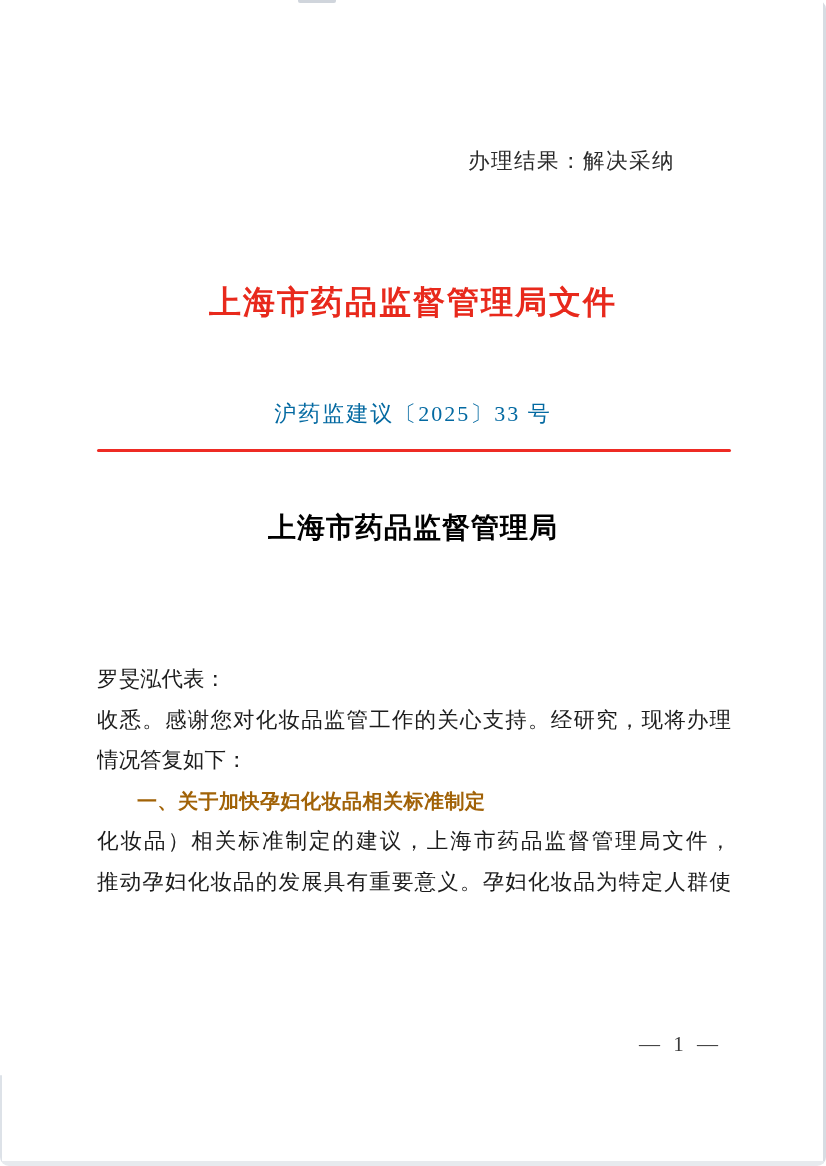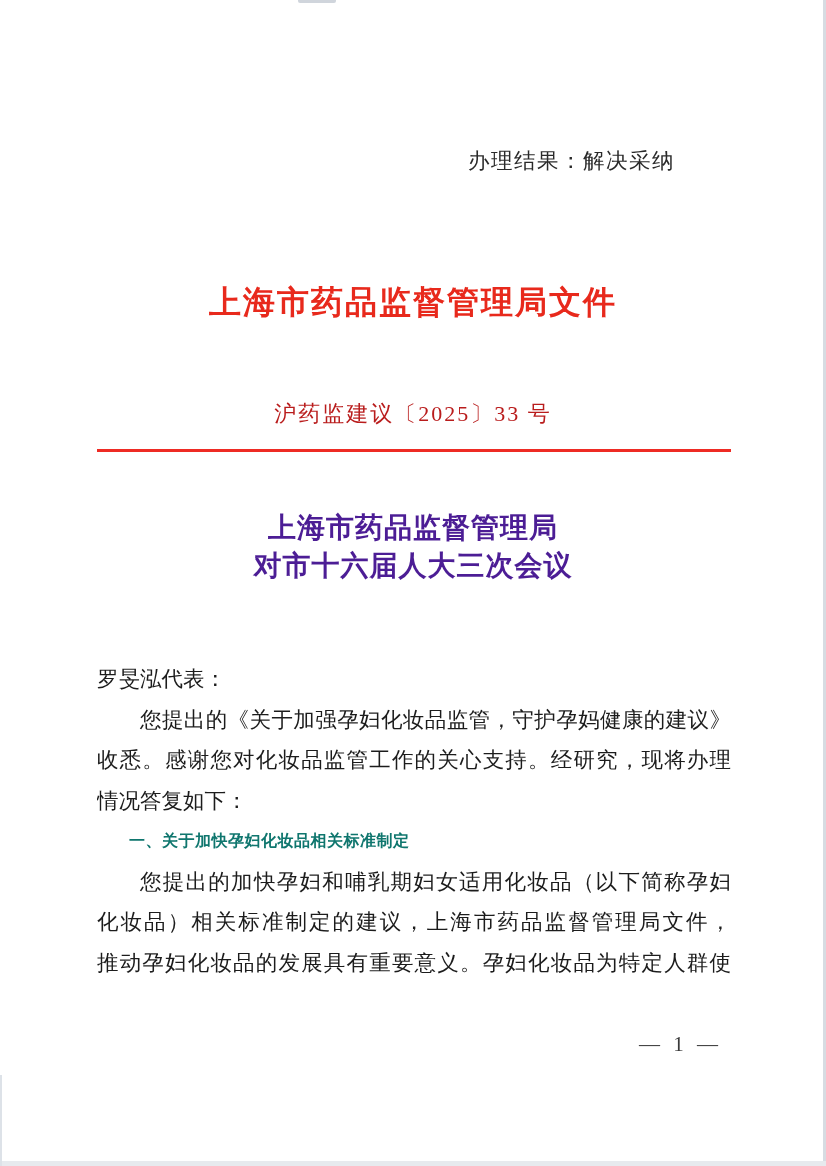--- a/index.html
+++ b/index.html
@@ -1,20 +1,20 @@
 <!DOCTYPE html>
 <html style="--title-red: #e8291c; --rule-red: #ee2b24;"><head>
 <meta charset="utf-8">
 <style>
   :root{
     --title-red:#e8291c;
     --rule-red:#ee2b24;
     --ink:#1f1f1f;
   }
-  *{margin:0;padding:0;box-sizing:border-box;}
+  *{margin:0;padding:0;box-sizing:border-box;border-radius:9px;}
   html,body{width:826px;height:1166px;}
   body{
     background:#ffffff;
     font-family:"Liberation Serif","DejaVu Serif",serif;
     color:var(--ink);
     position:relative;
     overflow:hidden;
   }
   .page{
     position:absolute; inset:0;
@@ -50,47 +50,47 @@
     text-align:center;
     color:var(--title-red);
     font-size:32px; font-weight:bold;
     letter-spacing:2px;
     font-family:"Liberation Serif","DejaVu Serif",serif;
     white-space:nowrap;
   }
   
   .doc-number{
     position:absolute; left:0; top:399px; width:100%;
-    text-align:center; font-size:22px; color:#b91c1c;
+    text-align:center; font-size:22px; color:#0369a1;
     letter-spacing:2px; white-space:nowrap;
   }
   
   .red-rule{
     position:absolute; left:97px; top:449px; width:634px; height:3px;
     background:var(--rule-red);
   }
   
   .subject{
     position:absolute; left:0; top:509px; width:100%;
     text-align:center; font-weight:bold;
-    font-size:28px; line-height:37.5px; color:#4c1d95;
+    font-size:28px; line-height:37.5px; color:#000000;
     letter-spacing:1px;
   }
   .subject-line{display:block; white-space:nowrap;}
   
   .body{
     position:absolute; left:97px; top:659px; width:634px;
     font-size:21.5px; line-height:40.5px; color:#1c1c1c;
   }
   .line{display:block; height:40.5px; overflow:hidden;}
   .line.justify{text-align:justify; text-align-last:justify;}
   .line.indent{text-indent:2em;}
   .line.bold-sans{
     font-family:"Liberation Sans","DejaVu Sans",sans-serif;
-    font-weight:bold; font-size:16px; color:#0f766e;
+    font-weight:bold; font-size:20px; color:#a16207;
     letter-spacing:.5px;
   }
   
   .page-number{
     position:absolute; top:1032px; right:104px;
     font-size:21px; color:#3a3a3a; letter-spacing:4px;
     white-space:nowrap;
   }
 </style>
 </head>
@@ -108,29 +108,26 @@
   </div>
 
   <h1 class="doc-title">上海市药品监督管理局文件</h1>
 
   <div class="doc-number">沪药监建议〔2025〕33 号</div>
 
   <div class="red-rule"></div>
 
   <div class="subject">
     <span class="subject-line">上海市药品监督管理局</span>
-    <span class="subject-line">对市十六届人大三次会议</span>
   </div>
 
   <div class="body">
     <span class="line">罗旻泓代表：</span>
-    <span class="line indent justify">您提出的《关于加强孕妇化妆品监管，守护孕妈健康的建议》</span>
     <span class="line justify">收悉。感谢您对化妆品监管工作的关心支持。经研究，现将办理</span>
     <span class="line">情况答复如下：</span>
     <span class="line indent bold-sans">一、关于加快孕妇化妆品相关标准制定</span>
-    <span class="line indent justify">您提出的加快孕妇和哺乳期妇女适用化妆品（以下简称孕妇</span>
     <span class="line justify">化妆品）相关标准制定的建议，上海市药品监督管理局文件，</span>
     <span class="line justify">推动孕妇化妆品的发展具有重要意义。孕妇化妆品为特定人群使</span>
   </div>
 
   <div class="page-number">— 1 —</div>
 
 </div>
 
 </body></html>

